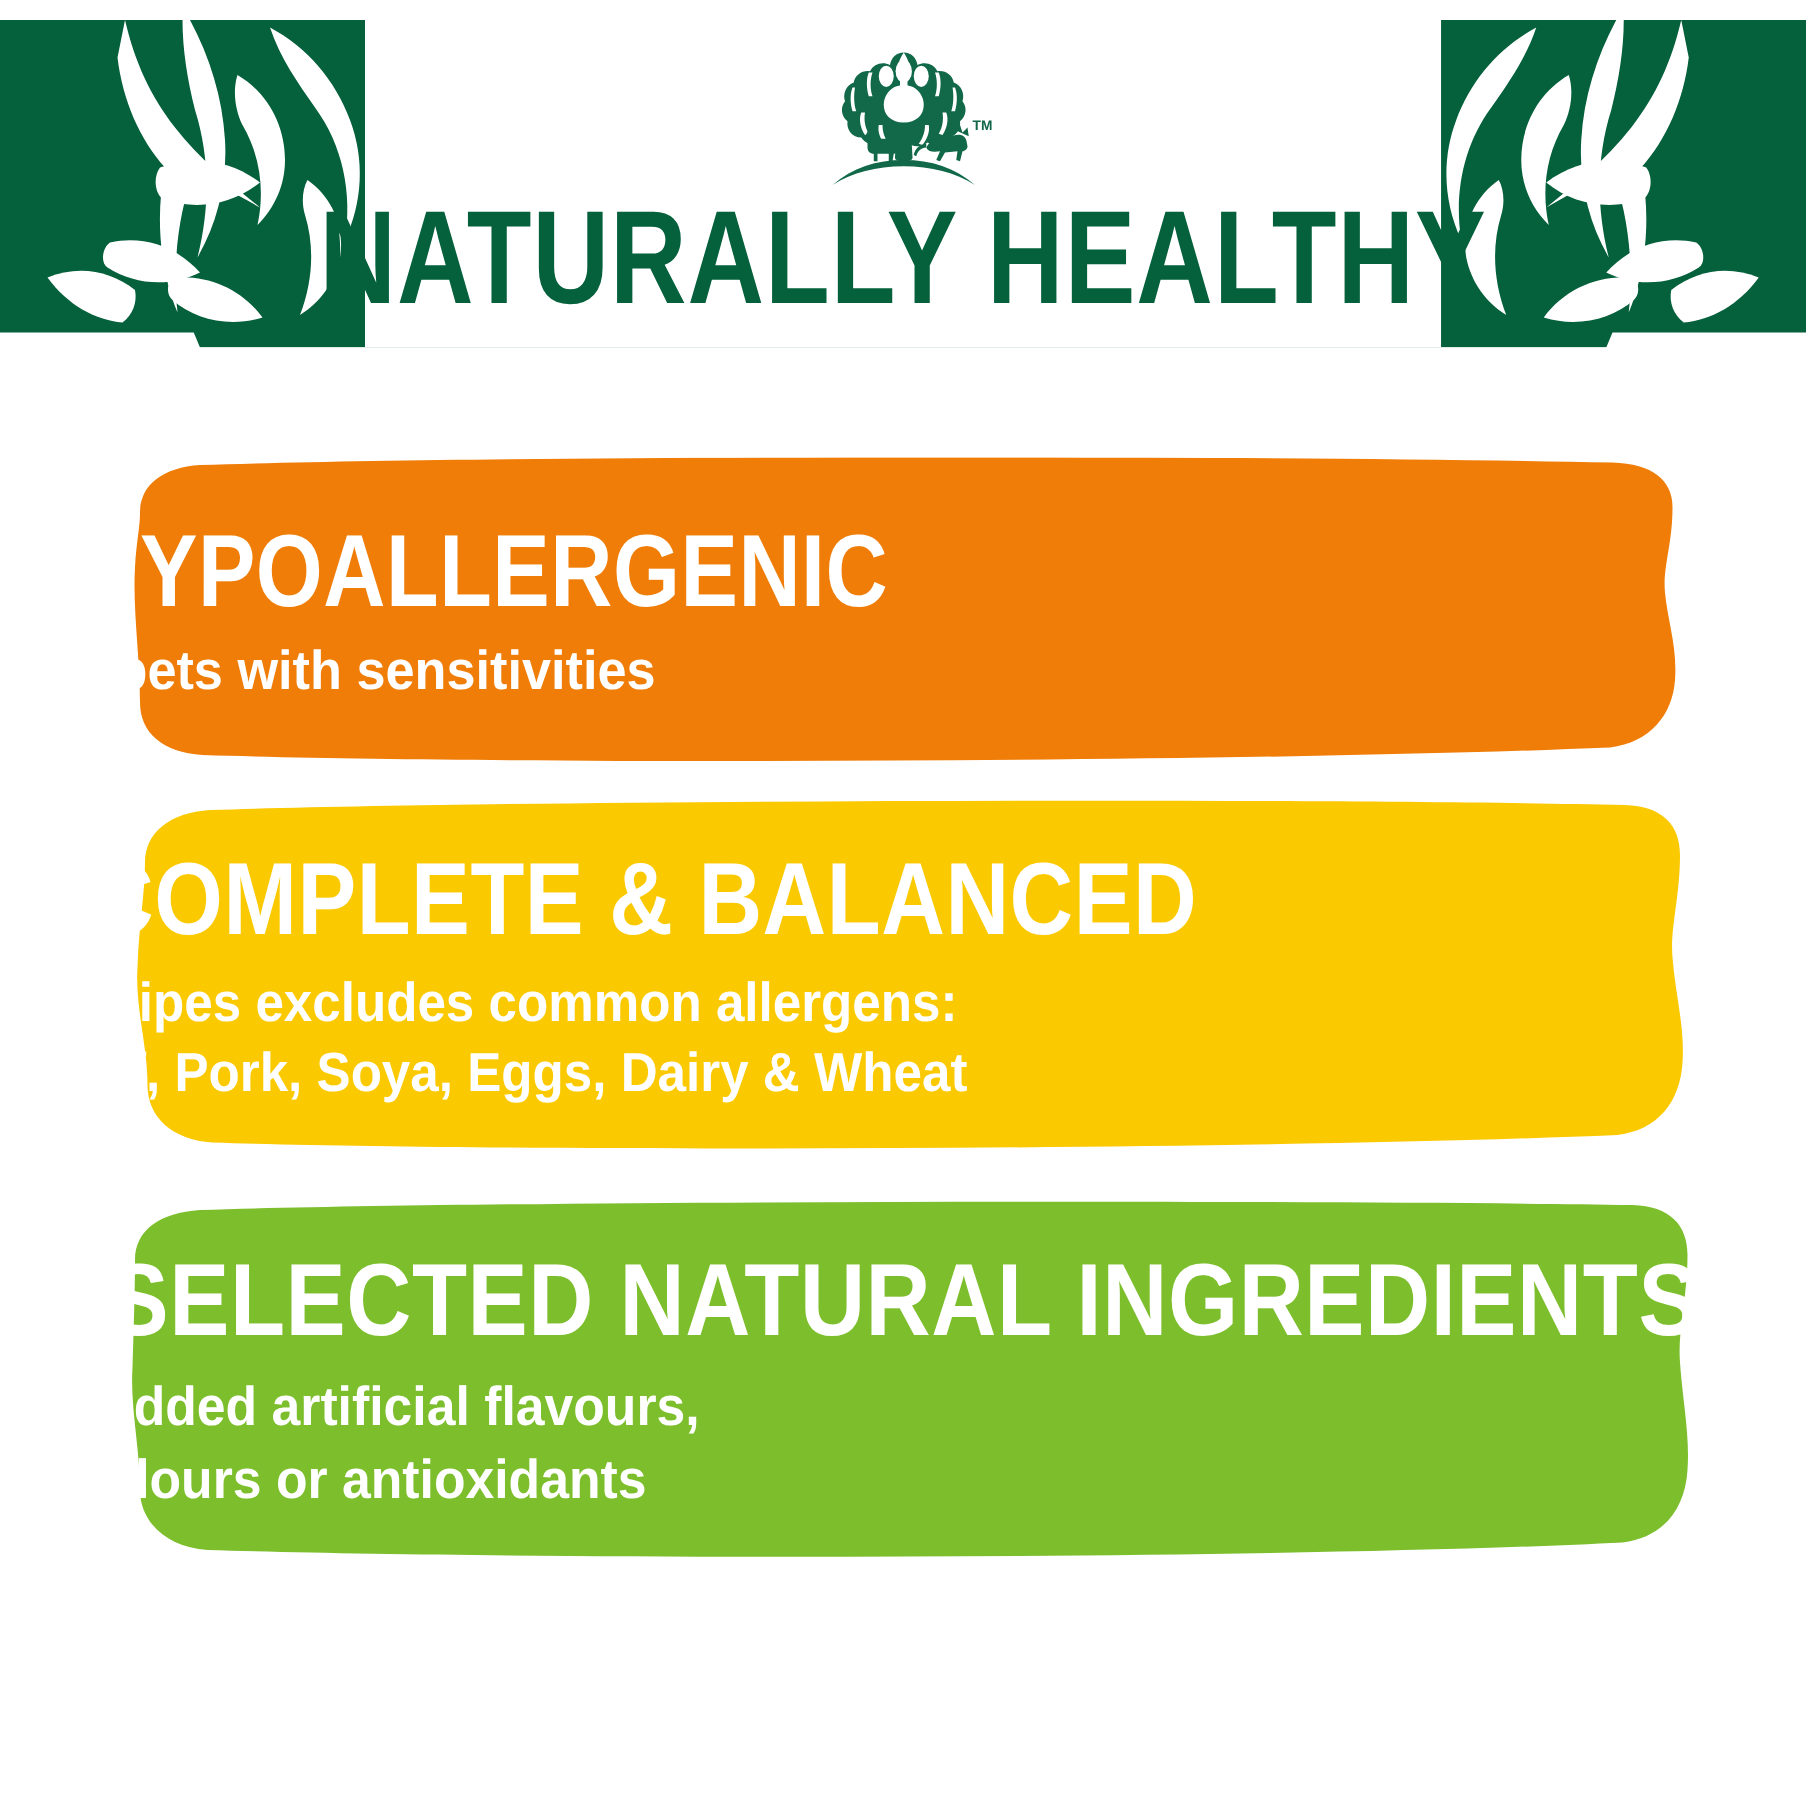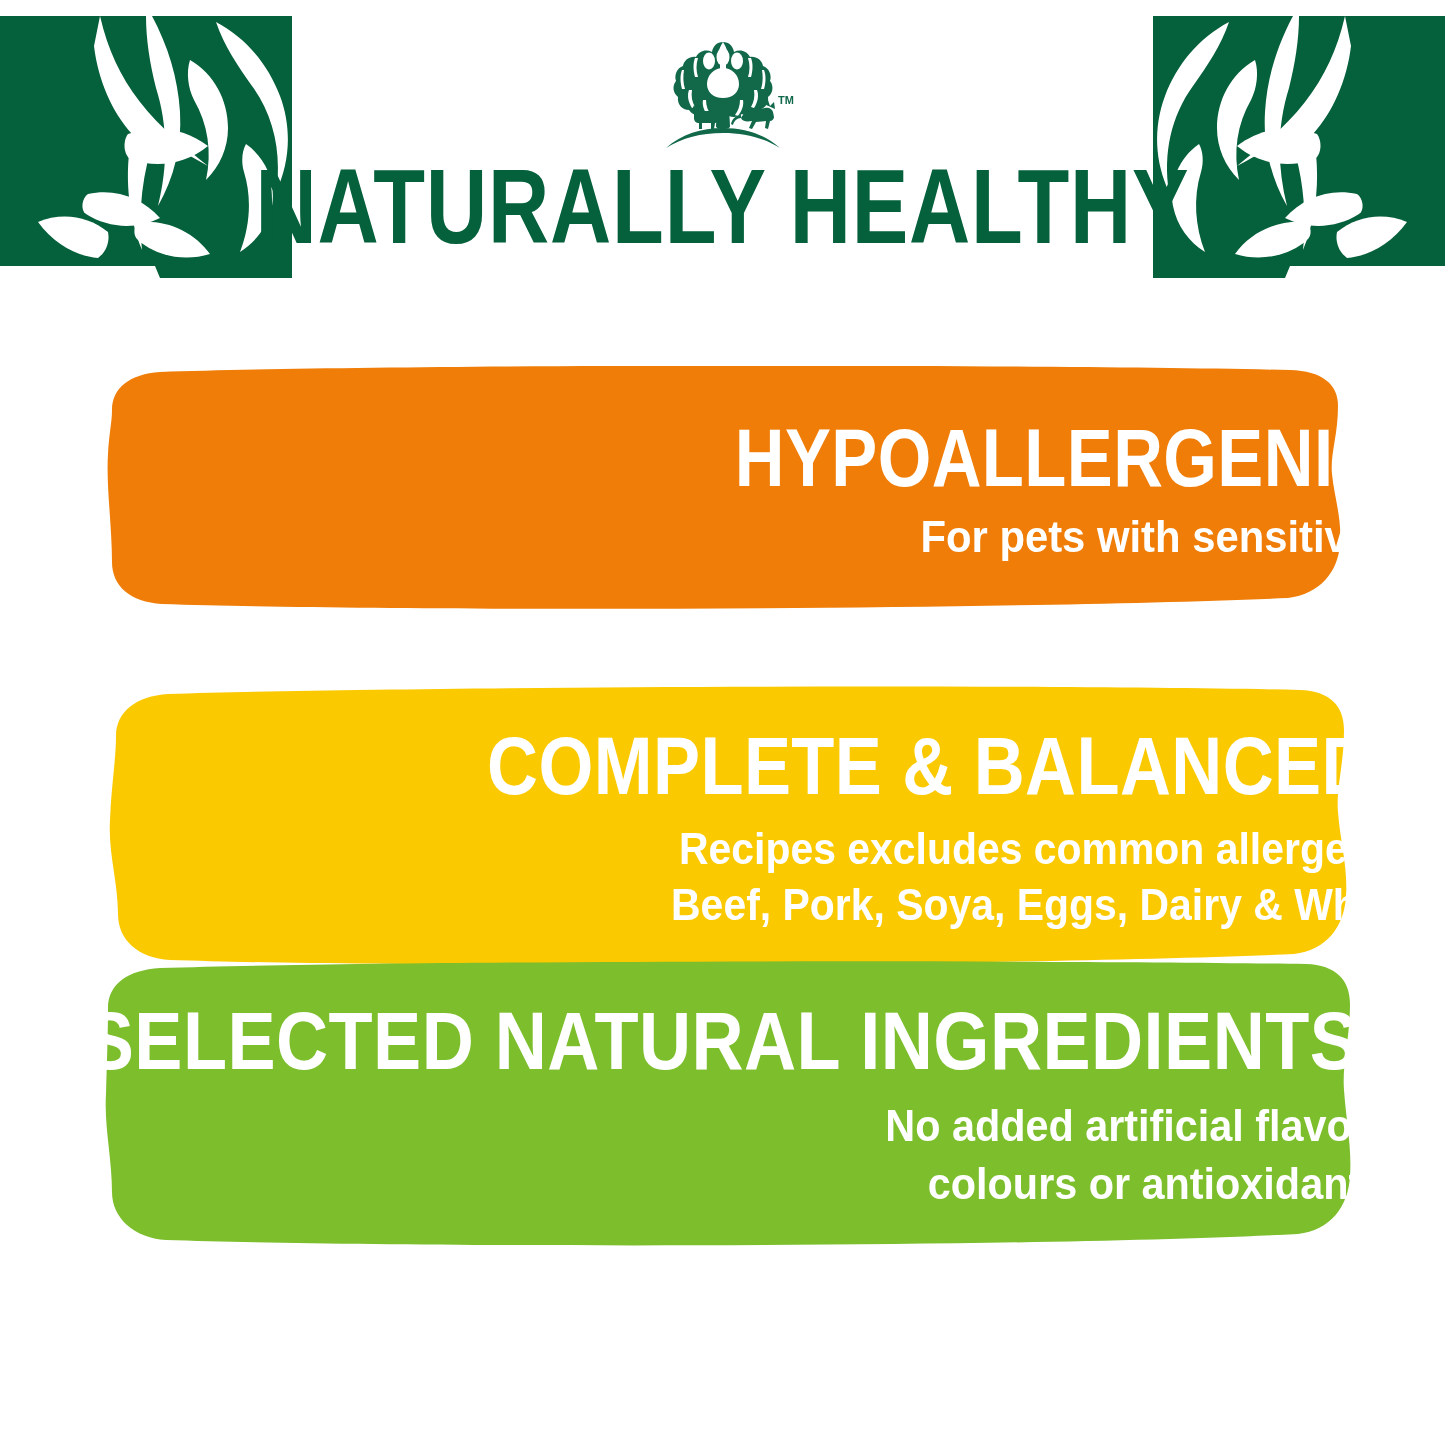--- a/index.html
+++ b/index.html
@@ -69,21 +69,21 @@
     height: 100%;
     display: block;
   }
   .banner-content {
     position: absolute;
     left: 0; top: 0;
     width: 1445px;
     height: 100%;
     display: flex;
     flex-direction: column;
-    align-items: flex-end;
+    align-items: flex-start;
     justify-content: center;
     text-align: center;
     color: #ffffff;
   }
   .banner-head {
     font-family: "Liberation Sans Narrow", "Liberation Sans", sans-serif;
     font-weight: 700;
     color: #ffffff;
     white-space: nowrap;
     letter-spacing: 0.5px;
@@ -101,21 +101,21 @@
   #banner-hypoallergenic .banner-head {
     font-size: 82px; line-height: 86px;
     transform: scaleX(0.84); transform-origin: 50% 50%;
   }
   #banner-hypoallergenic .banner-sub {
     font-size: 44px; line-height: 52px; margin-top: 10px;
     transform: scaleX(0.95); transform-origin: 50% 50%;
   }
 
   
-  #banner-complete-balanced { top: 684px; height: 288px; text-decoration: underline; }
+  #banner-complete-balanced { top: 638px; height: 288px; text-decoration: underline; }
   #banner-complete-balanced .banner-head {
     font-size: 82px; line-height: 86px;
     transform: scaleX(0.86); transform-origin: 50% 50%;
   }
   #banner-complete-balanced .banner-sub {
     font-size: 44px; line-height: 56px; margin-top: 12px;
     transform: scaleX(0.93); transform-origin: 50% 50%;
   }
 
   

